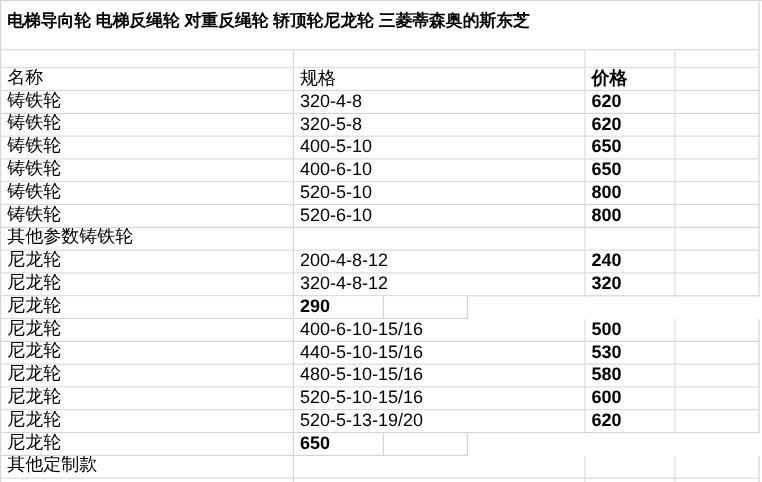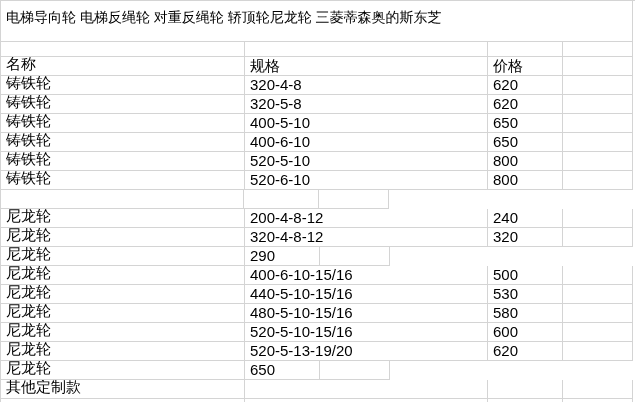--- a/index.html
+++ b/index.html
@@ -22,29 +22,29 @@
     height:19px;
     line-height:18px;
     font-size:15px;
     padding-left:5px;
     white-space:nowrap;
     overflow:hidden;
     background:#fff;
   }
   .col-a{width:244px;font-family:Liberation Mono, monospace;}
   .col-b{width:243px;}
-  .col-c{width:75px;}
+  .col-c{width:75px;font-weight:bold;}
   .col-d{width:70px;}
   .title-row .title-cell{
     width:632px;
     height:41px;
     line-height:14px;
     padding-top:9px;
     font-size:14px;
-    font-weight:normal;
+    font-weight:bold;
   }
   .spacer-row .cell{height:15px;}
   .partial-row .cell{height:4px;border-bottom:none;}
 </style>
 </head>
 <body>
 
 <div class="sheet">
 
   <div class="row title-row">
@@ -96,20 +96,21 @@
         <div class="cell col-c">800</div>
         <div class="cell col-d"></div>
       </div>
       <div class="row">
         <div class="cell col-a">铸铁轮</div>
         <div class="cell col-b">520-6-10</div>
         <div class="cell col-c">800</div>
         <div class="cell col-d"></div>
       </div>
       <div class="row">
+        <div class="cell col-a">其他参数铸铁轮</div>
         <div class="cell col-b"></div>
         <div class="cell col-c"></div>
         <div class="cell col-d"></div>
       </div>
       <div class="row">
         <div class="cell col-a">尼龙轮</div>
         <div class="cell col-b">200-4-8-12</div>
         <div class="cell col-c">240</div>
         <div class="cell col-d"></div>
       </div>

